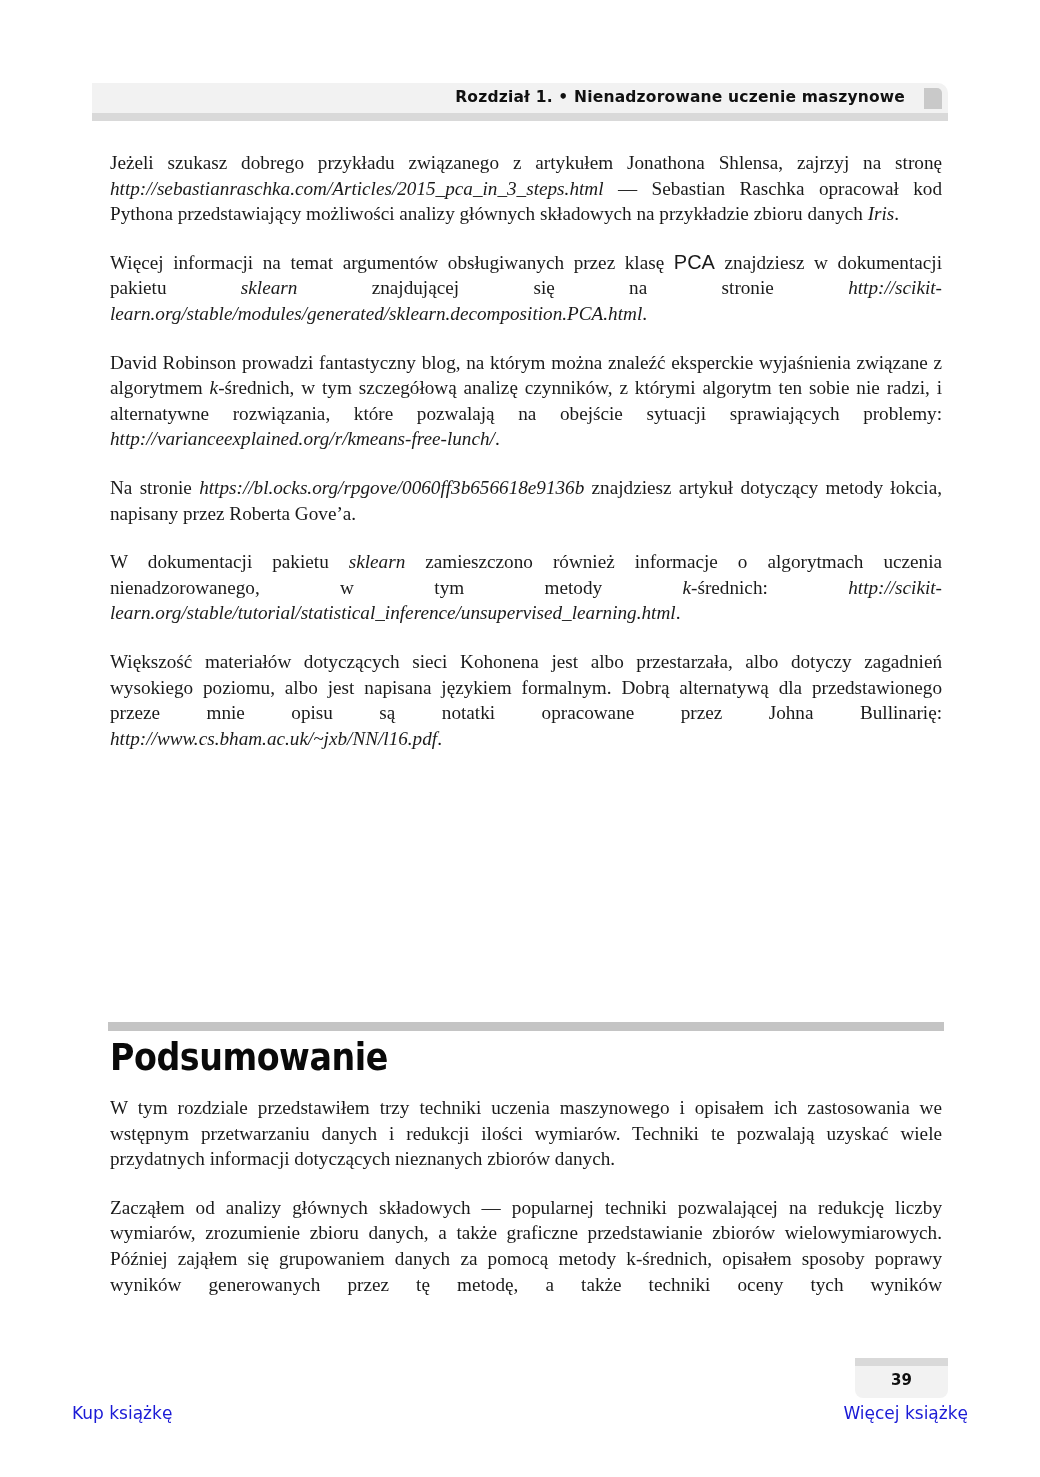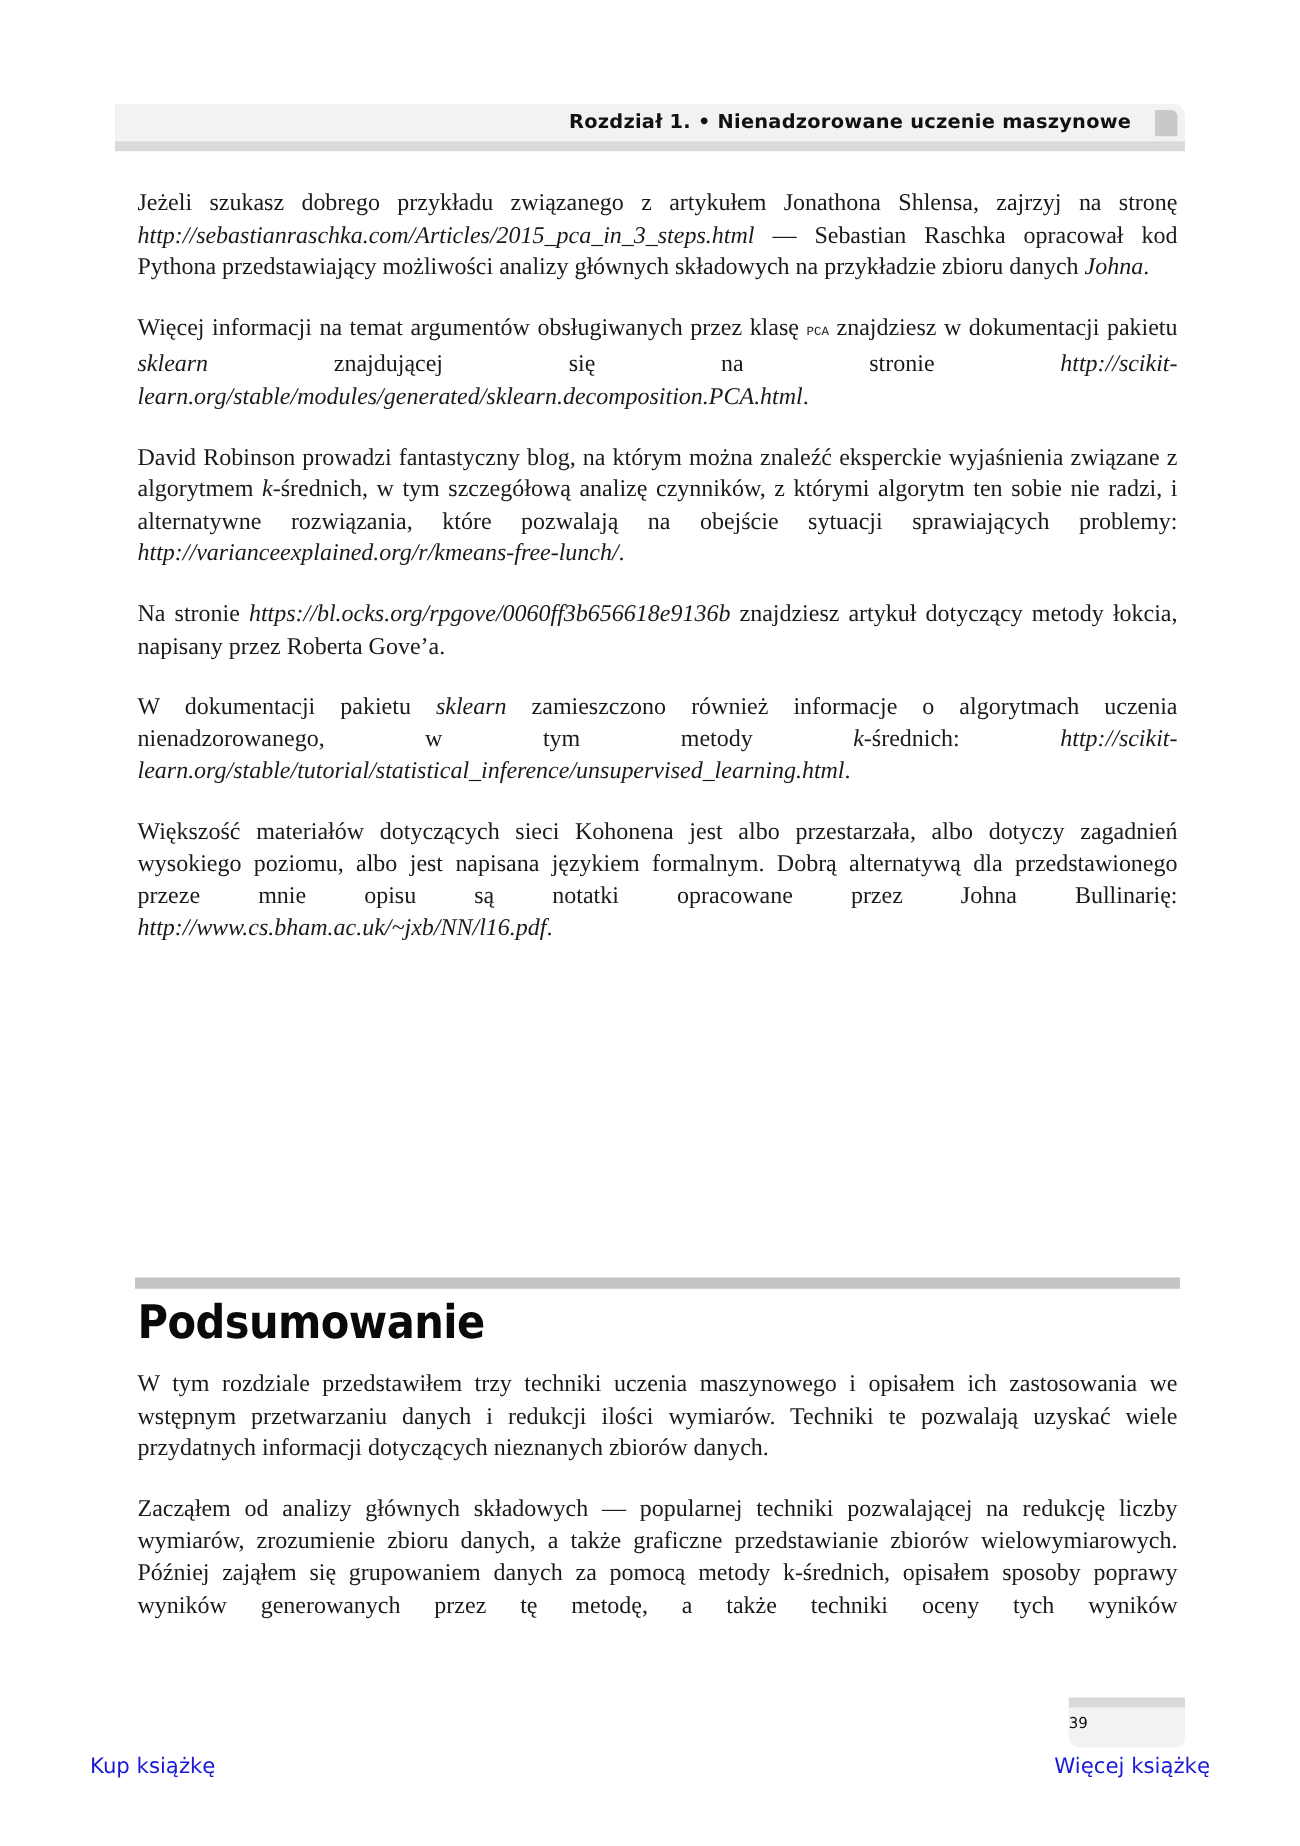--- a/index.html
+++ b/index.html
@@ -18,60 +18,60 @@
     .header-tab {
       position: absolute; left: 924px; top: 88px; width: 18px; height: 21px; background: #c9c9c9;
       border-top-right-radius: 5px;
     }
     .content {
       position: absolute; left: 110px; top: 150px; width: 832px;
       font-family: "Liberation Serif", serif; font-size: 19.2px; line-height: 25.6px; color: #1a1a1a;
     }
     .content p { margin: 0 0 23px 0; text-align: justify; }
     .content .url, .content .it { font-style: italic; }
-    .content .mono { font-family: Liberation Mono, monospace; font-size: 10px; }
+    .content .mono { font-family: Liberation Sans, sans-serif; font-size: 20px; }
     .section-rule {
       position: absolute; left: 108px; top: 1022px; width: 836px; height: 9px; background: #c4c4c4;
     }
     .section-title {
       position: absolute; left: 110px; top: 1036px; font-family: "DejaVu Sans", sans-serif;
       font-weight: bold; font-size: 37px; color: #0a0a0a; letter-spacing: -0.5px; transform: scaleX(0.9); transform-origin: left;
     }
     .summary {
       position: absolute; left: 110px; top: 1095px; width: 832px;
       font-family: "Liberation Serif", serif; font-size: 19.2px; line-height: 25.6px; color: #1a1a1a;
     }
     .summary p { margin: 0 0 23px 0; text-align: justify; }
     .summary p.cut { text-align-last: justify; }
     .page-num-box {
       position: absolute; left: 855px; top: 1358px; width: 93px; height: 40px;
       background: #f2f2f2; border-bottom-left-radius: 8px; border-bottom-right-radius: 8px;
     }
     .page-num-top { position: absolute; left: 855px; top: 1358px; width: 93px; height: 8px; background: #d9d9d9; }
     .page-num {
-      position: absolute; left: 855px; top: 1371px; width: 93px; 
-      font-family: "DejaVu Sans", sans-serif; font-weight: normal; font-size: 12px; color: #111;
+      position: absolute; left: 855px; top: 1371px; width: 93px; text-align: center;
+      font-family: "DejaVu Sans", sans-serif; font-weight: bold; font-size: 15px; color: #111;
     }
     .footer-link {
       position: absolute; top: 1403px; font-family: "DejaVu Sans", sans-serif; font-size: 17px;
       color: #1a1ad6; text-decoration: none; cursor: pointer;
     }
     .footer-left { left: 72px; text-align: center; }
     .footer-right { right: 72px; }
   </style>
 </head>
 <body>
 
 <div class="header-bar"></div>
 <div class="header-underline"></div>
 <div class="header-title">Rozdział 1. • Nienadzorowane uczenie maszynowe</div>
 <div class="header-tab"></div>
 
 <div class="content">
-  <p><span>Jeżeli szukasz dobrego przykładu związanego z artykułem Jonathona Shlensa, zajrzyj na stronę </span><span class="url">http://sebastianraschka.com/Articles/2015_pca_in_3_steps.html</span><span> — Sebastian Raschka opracował kod Pythona przedstawiający możliwości analizy głównych składowych na przykładzie zbioru danych </span><span class="it">Johna</span><span>.</span></p>
+  <p><span>Jeżeli szukasz dobrego przykładu związanego z artykułem Jonathona Shlensa, zajrzyj na stronę </span><span class="url">http://sebastianraschka.com/Articles/2015_pca_in_3_steps.html</span><span> — Sebastian Raschka opracował kod Pythona przedstawiający możliwości analizy głównych składowych na przykładzie zbioru danych </span><span class="it">Iris</span><span>.</span></p>
   <p><span>Więcej informacji na temat argumentów obsługiwanych przez klasę </span><span class="mono">PCA</span><span> znajdziesz w dokumentacji pakietu </span><span class="it">sklearn</span><span> znajdującej się na stronie </span><span class="url">http://scikit-learn.org/stable/modules/generated/sklearn.decomposition.PCA.html</span><span>.</span></p>
   <p><span>David Robinson prowadzi fantastyczny blog, na którym można znaleźć eksperckie wyjaśnienia związane z algorytmem </span><span class="it">k</span><span>-średnich, w tym szczegółową analizę czynników, z którymi algorytm ten sobie nie radzi, i alternatywne rozwiązania, które pozwalają na obejście sytuacji sprawiających problemy: </span><span class="url">http://varianceexplained.org/r/kmeans-free-lunch/</span><span>.</span></p>
   <p><span>Na stronie </span><span class="url">https://bl.ocks.org/rpgove/0060ff3b656618e9136b</span><span> znajdziesz artykuł dotyczący metody łokcia, napisany przez Roberta Gove’a.</span></p>
   <p><span>W dokumentacji pakietu </span><span class="it">sklearn</span><span> zamieszczono również informacje o algorytmach uczenia nienadzorowanego, w tym metody </span><span class="it">k</span><span>-średnich: </span><span class="url">http://scikit-learn.org/stable/tutorial/statistical_inference/unsupervised_learning.html</span><span>.</span></p>
   <p><span>Większość materiałów dotyczących sieci Kohonena jest albo przestarzała, albo dotyczy zagadnień wysokiego poziomu, albo jest napisana językiem formalnym. Dobrą alternatywą dla przedstawionego przeze mnie opisu są notatki opracowane przez Johna Bullinarię: </span><span class="url">http://www.cs.bham.ac.uk/~jxb/NN/l16.pdf</span><span>.</span></p>
 </div>
 
 <div class="section-rule"></div>
 <div class="section-title">Podsumowanie</div>
 

